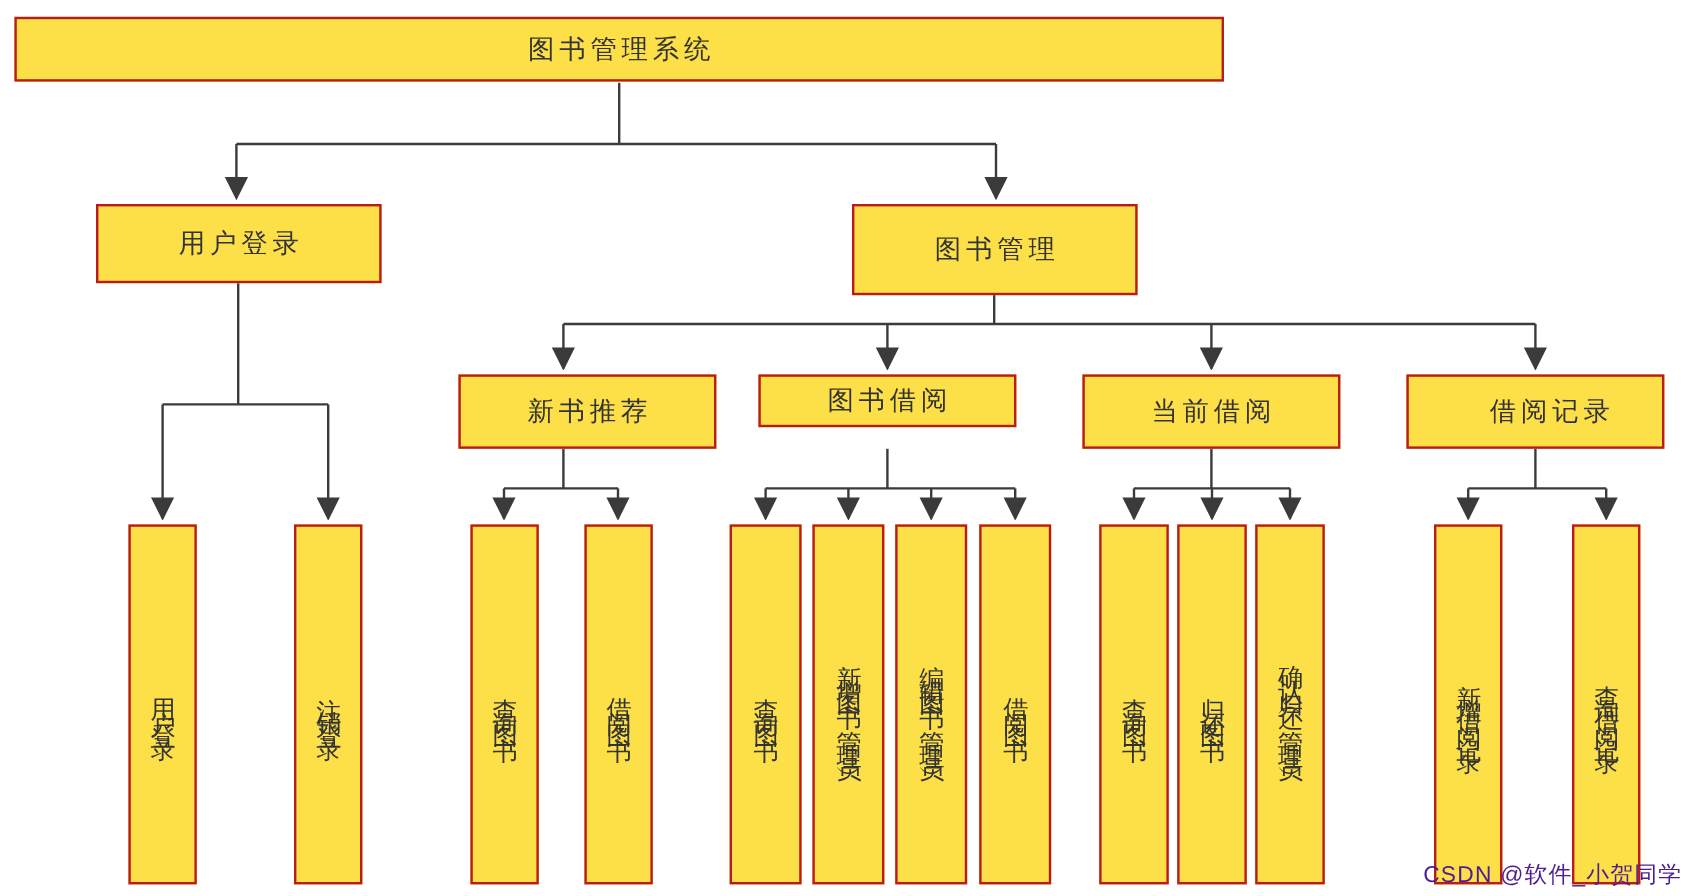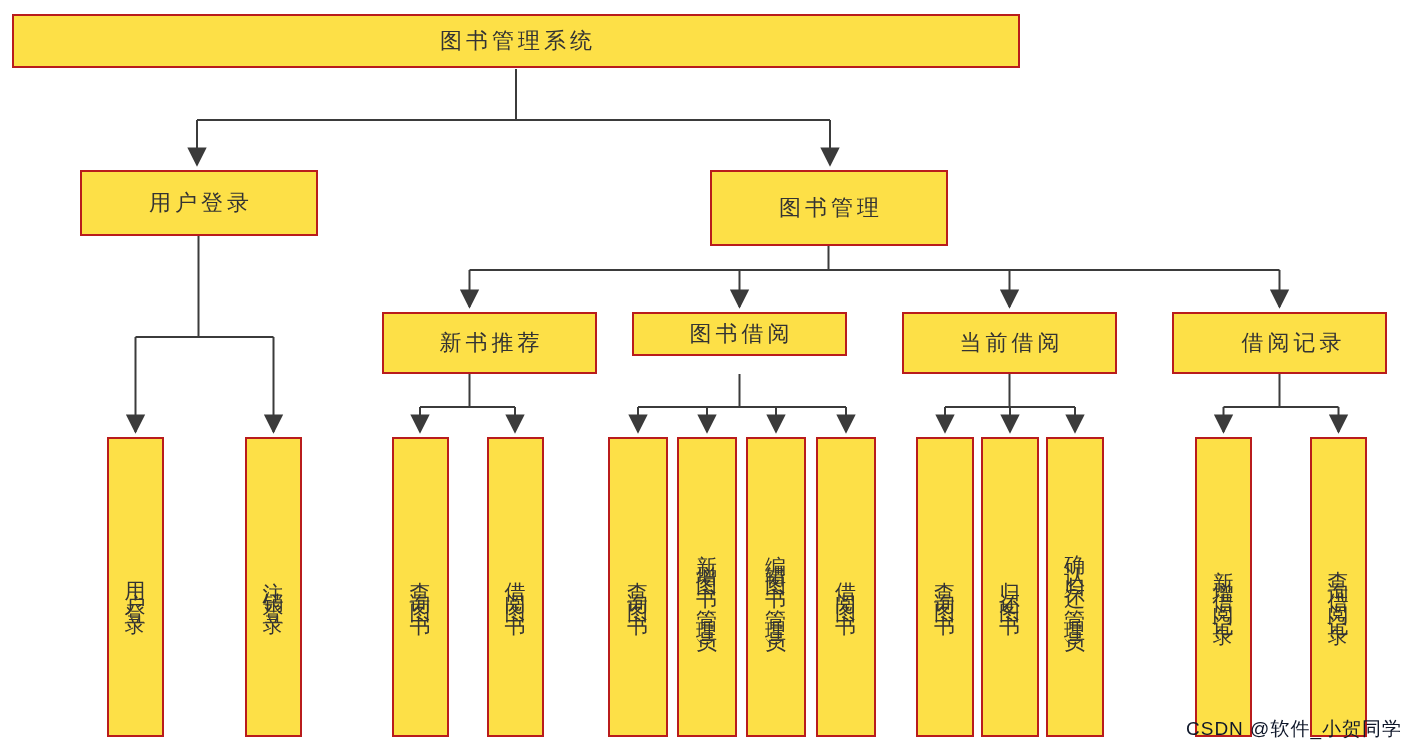--- a/index.html
+++ b/index.html
@@ -12,21 +12,21 @@
     position:absolute;box-sizing:border-box;border:2px solid #b91c1c;background:#fde047;
     display:flex;align-items:center;justify-content:center;z-index:2;
   }
   .node span{font-size:22px;letter-spacing:4px;text-indent:4px;white-space:nowrap;}
   .leaf span{
     writing-mode:vertical-rl;text-orientation:mixed;
     font-size:21px;letter-spacing:11px;line-height:1;white-space:nowrap;
   }
   .watermark{
     position:absolute;left:1186px;top:716px;z-index:5;
-    font-size:19px;letter-spacing:1px;color:#0f172a;white-space:nowrap;
+    font-size:19px;letter-spacing:1px;color:#4c1d95;white-space:nowrap;
   }
 </style>
 </head>
 <body>
 
 <div class="canvas">
 
   <svg class="connectors" viewBox="0 0 1405 747" xmlns="http://www.w3.org/2000/svg">
     <defs>
       <marker id="arrow" viewBox="0 0 12 12" refX="11" refY="6" markerWidth="10" markerHeight="10" orient="auto">

